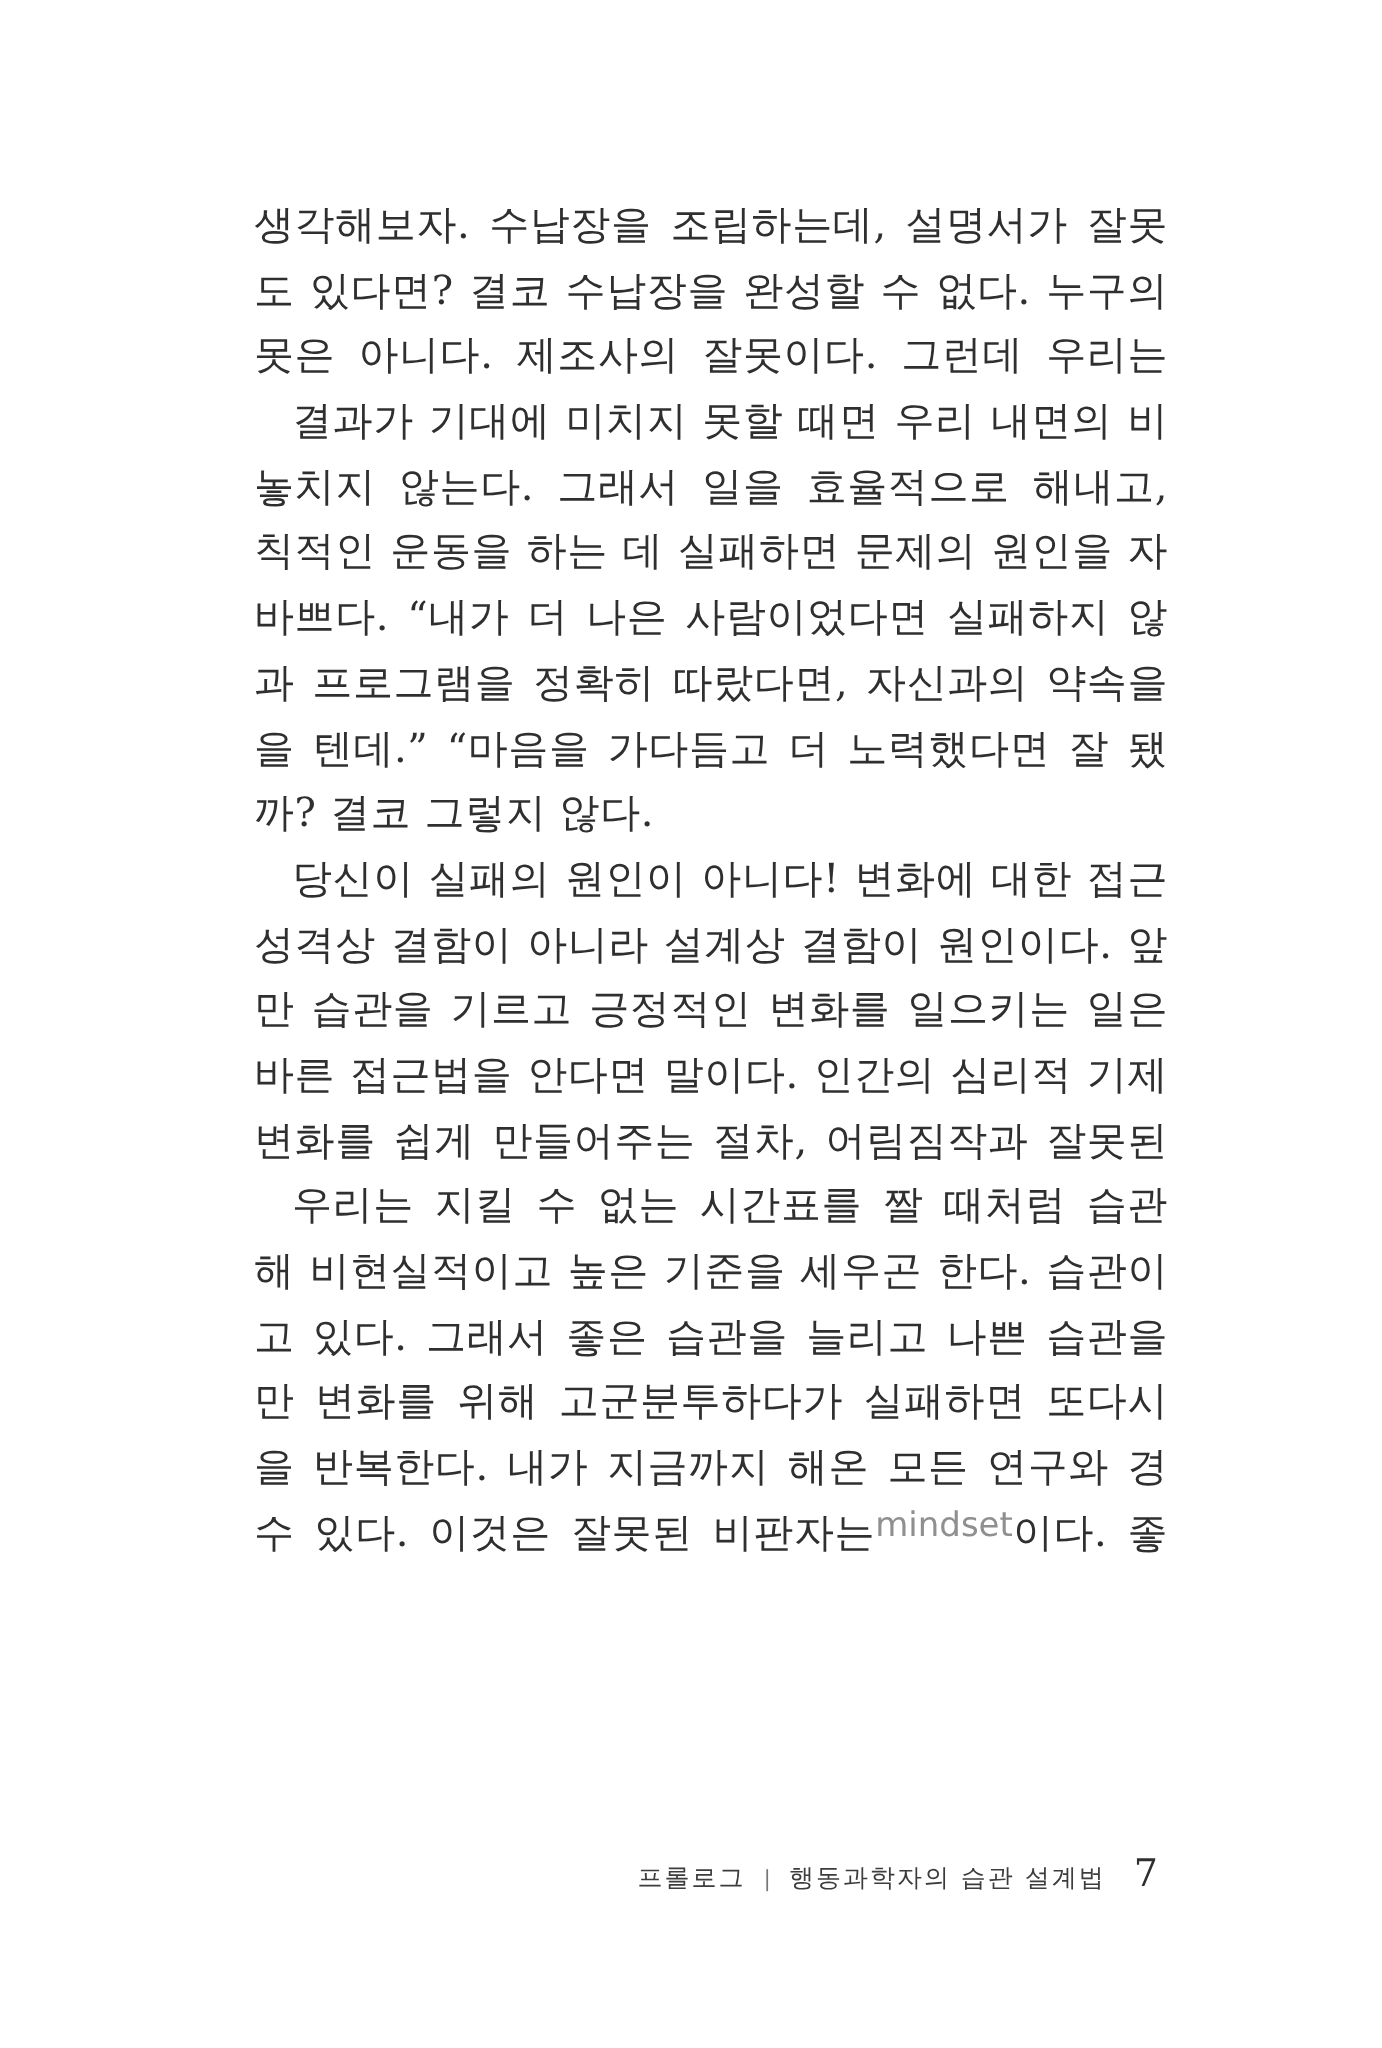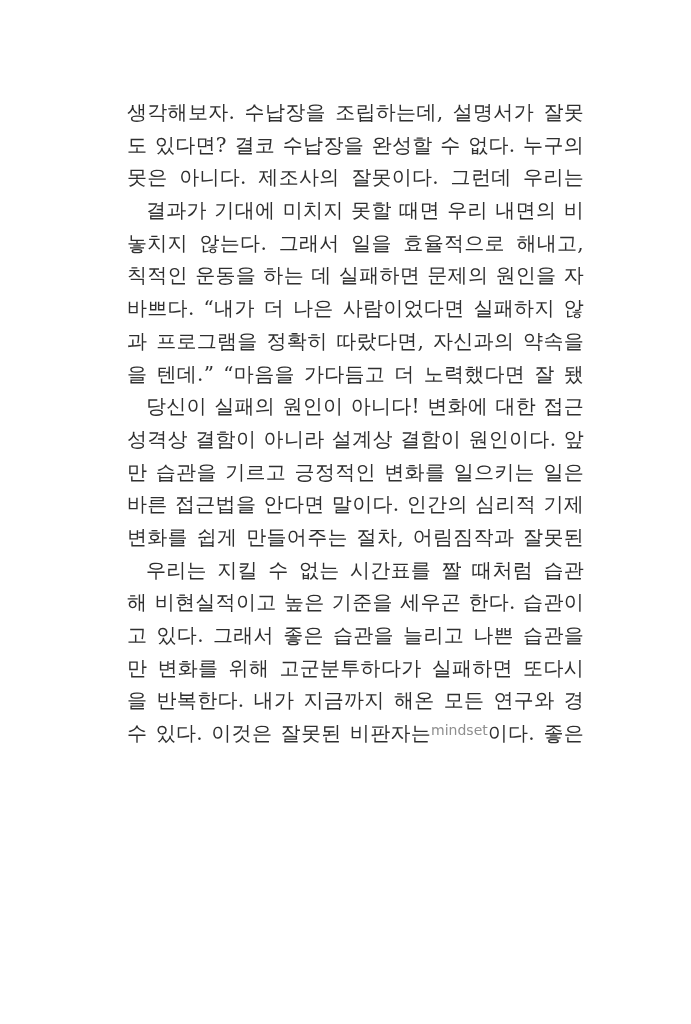--- a/index.html
+++ b/index.html
@@ -36,21 +36,21 @@
   }
   .line.indent {
     text-indent: 19px;
   }
   .line.para-end {
     text-align-last: left;
     -moz-text-align-last: left;
   }
   .sup-note {
     font-family: "DejaVu Sans", "Liberation Sans", sans-serif;
-    font-size: 14px;
+    font-size: 17px;
     color: #8f8f8f;
     letter-spacing: 0;
     position: relative;
     top: -5px;
   }
   .footer {
     position: absolute;
     right: 112px;
     top: 926px;
     display: flex;
@@ -89,20 +89,21 @@
       <div class="line">못은 아니다. 제조사의 잘못이다. 그런데 우리는 노력하다 실패했을</div>
     </div>
 
     <div>
       <div class="line indent">결과가 기대에 미치지 못할 때면 우리 내면의 비판자는 그 틈을</div>
       <div class="line">놓치지 않는다. 그래서 일을 효율적으로 해내고, 체중을 줄이고, 규</div>
       <div class="line">칙적인 운동을 하는 데 실패하면 문제의 원인을 자신에게 돌리기</div>
       <div class="line">바쁘다. “내가 더 나은 사람이었다면 실패하지 않았을 텐데.” “규칙</div>
       <div class="line">과 프로그램을 정확히 따랐다면, 자신과의 약속을 지켰다면 성공했</div>
       <div class="line">을 텐데.” “마음을 가다듬고 더 노력했다면 잘 됐을 텐데.” 과연 그럴</div>
+      <div class="line para-end">까? 결코 그렇지 않다.</div>
     </div>
 
     <div>
       <div class="line indent">당신이 실패의 원인이 아니다! 변화에 대한 접근 방식이 문제다.</div>
       <div class="line">성격상 결함이 아니라 설계상 결함이 원인이다. 앞으로 살펴보겠지</div>
       <div class="line">만 습관을 기르고 긍정적인 변화를 일으키는 일은 어렵지 않다. 올</div>
       <div class="line">바른 접근법을 안다면 말이다. 인간의 심리적 기제에 기반한 시스템,</div>
       <div class="line">변화를 쉽게 만들어주는 절차, 어림짐작과 잘못된 원칙에 의존하지</div>
     </div>
 
@@ -112,14 +113,20 @@
       <div class="line">고 있다. 그래서 좋은 습관을 늘리고 나쁜 습관을 줄이려 한다. 하지</div>
       <div class="line">만 변화를 위해 고군분투하다가 실패하면 또다시 내 탓이라는 생각</div>
       <div class="line">을 반복한다. 내가 지금까지 해온 모든 연구와 경험을 토대로 단언할</div>
       <div class="line">
         <span>수 있다. 이것은 잘못된 비판자는</span><span class="sup-note">mindset</span><span>이다. 좋은 습관을 만들고</span>
       </div>
     </div>
 
   </div>
 
+  <div class="footer">
+    <span class="section">프롤로그</span>
+    <span class="divider">|</span>
+    <span class="chapter">행동과학자의 습관 설계법</span>
+    <span class="page-number">7</span>
+  </div>
 
 </div>
 
 </body></html>

